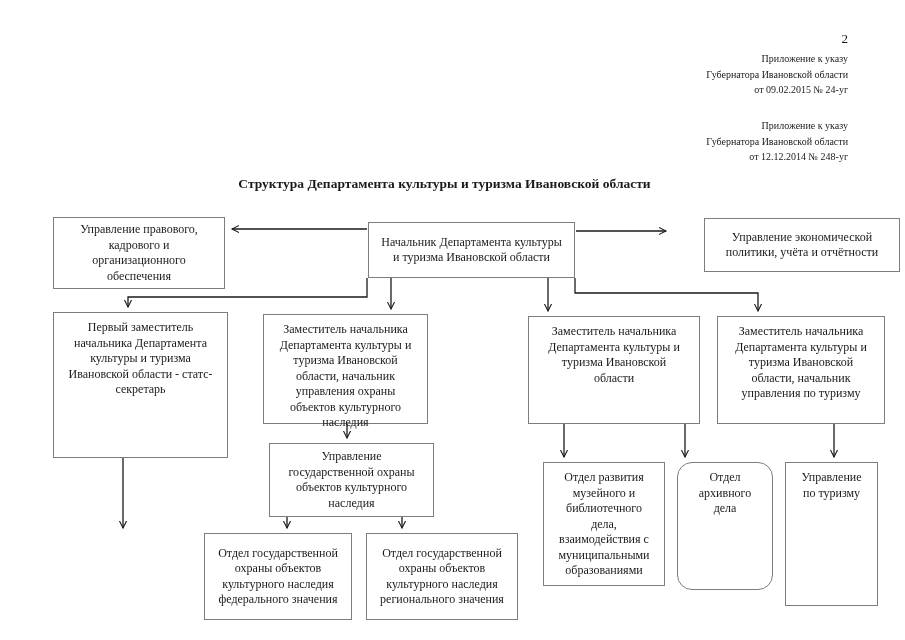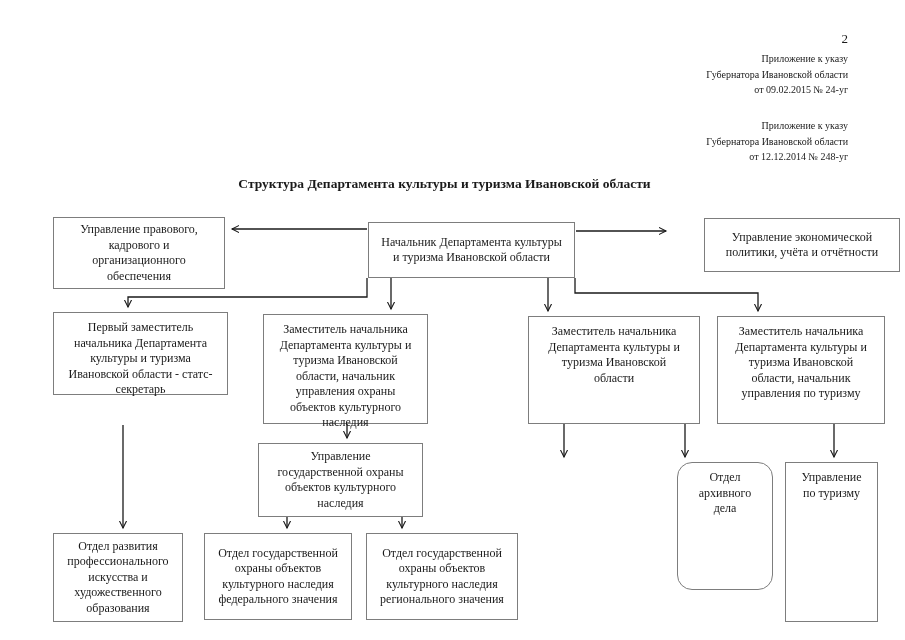--- a/index.html
+++ b/index.html
@@ -99,34 +99,34 @@
       <line x1="834" y1="424" x2="834" y2="457" marker-end="url(#arw)"></line>
     </g>
   </svg>
 
   <div class="box vc" style="left:53px;top:217px;width:172px;height:72px;">Управление правового, кадрового и организационного обеспечения</div>
 
   <div class="box vc" style="left:368px;top:222px;width:207px;height:56px;padding:14px 10px;">Начальник Департамента культуры и туризма Ивановской области</div>
 
   <div class="box vc" style="left:704px;top:218px;width:196px;height:54px;">Управление экономической политики, учёта и отчётности</div>
 
-  <div class="box vt" style="left:53px;top:312px;width:175px;height:83px;">Первый заместитель начальника Департамента культуры и туризма Ивановской области - статс-секретарь</div>
+  <div class="box vt" style="left:53px;top:312px;width:175px;height:146px;">Первый заместитель начальника Департамента культуры и туризма Ивановской области - статс-секретарь</div>
 
   <div class="box vt" style="left:263px;top:314px;width:165px;height:110px;">Заместитель начальника Департамента культуры и туризма Ивановской области, начальник управления охраны объектов культурного наследия</div>
 
   <div class="box vt" style="left:528px;top:316px;width:172px;height:108px;">Заместитель начальника Департамента культуры и туризма Ивановской области</div>
 
   <div class="box vt" style="left:717px;top:316px;width:168px;height:108px;">Заместитель начальника Департамента культуры и туризма Ивановской области, начальник управления по туризму</div>
 
-  <div class="box vc" style="left:258px;top:443px;width:165px;height:74px;font-family:Liberation Serif, serif;">Управление государственной охраны объектов культурного наследия</div>
+  <div class="box vc" style="left:269px;top:443px;width:165px;height:74px;font-family:Liberation Serif, serif;">Управление государственной охраны объектов культурного наследия</div>
 
-  <div class="box vc" style="left:53px;top:533px;width:130px;height:89px;">Отдел развития профессионального искусства и художественного образования</div>
 
   <div class="box vc" style="left:204px;top:533px;width:148px;height:87px;">Отдел государственной охраны объектов культурного наследия федерального значения</div>
 
   <div class="box vc" style="left:366px;top:533px;width:152px;height:87px;">Отдел государственной охраны объектов культурного наследия регионального значения</div>
 
+  <div class="box vt" style="left:543px;top:462px;width:122px;height:124px;">Отдел развития музейного и библиотечного дела, взаимодействия с муниципальными образованиями</div>
 
   <div class="box vt" style="left:677px;top:462px;width:96px;height:128px;border-radius:15px;">Отдел архивного дела</div>
 
-  <div class="box vt" style="left:785px;top:462px;width:93px;height:160px;">Управление по туризму</div>
+  <div class="box vt" style="left:785px;top:462px;width:93px;height:144px;">Управление по туризму</div>
 
 </div>
 
 </body></html>

